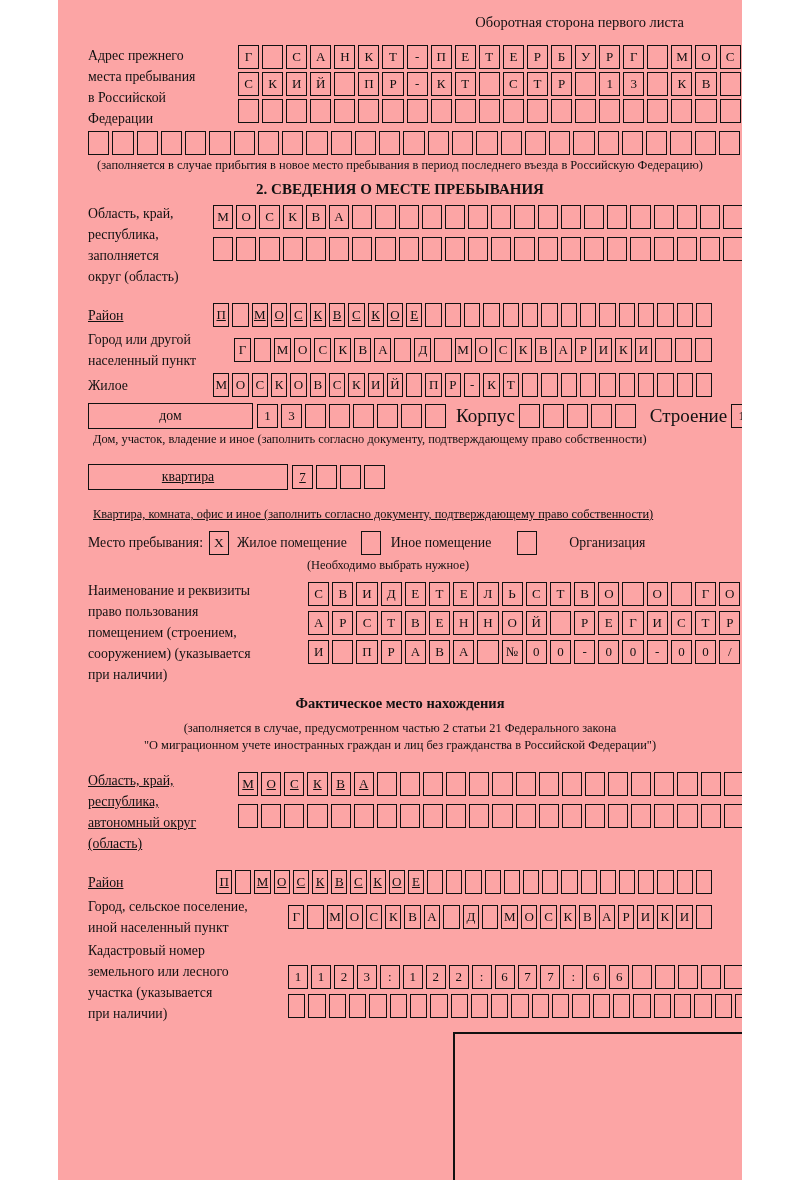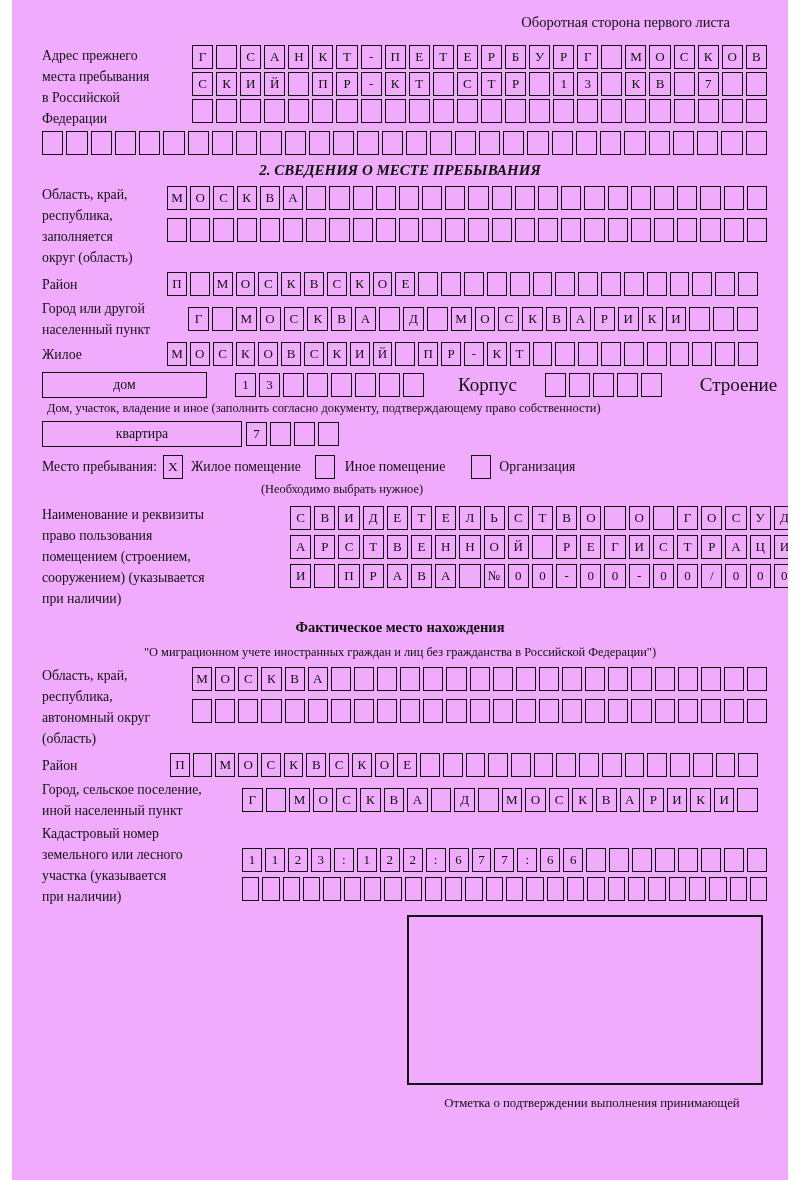--- a/index.html
+++ b/index.html
@@ -1,22 +1,22 @@
 <!DOCTYPE html>
 <html><head>
 <meta charset="utf-8">
 <style>
   html,body{margin:0;padding:0;background:#fff;}
   .page{
     position:relative;
-    width:776px;height:1180px;
+    width:684px;height:1180px;
     margin:0 auto;
     box-sizing:border-box;
     padding:14px 30px 0 30px;
-    background:#f0abfc;
+    background:#fca5a5;
     color:#111;
     font-family:"Liberation Serif","DejaVu Serif",serif;
     overflow:hidden;
   }
   .hdr-right{
     text-align:right;
     padding-right:28px;
     font-size:14.5px;
     margin-bottom:14px;
   }
@@ -36,21 +36,21 @@
     display:flex;align-items:center;justify-content:center;
     font-size:13px;
     overflow:hidden;
   }
   .cellrow.fixed .cell{flex:none;width:21px;}
   .rw575{width:575px;} .rw725{width:725px;} .rw600{width:600px;}
   .rw579{width:579px;} .rw505{width:505px;} .rw597{width:597px;}
   .rw525{width:525px;}
   .caption{font-size:12.4px;line-height:17px;}
   .center{text-align:center;}
-  .sect-title{font-weight:bold;font-size:15px;text-align:center;margin:7px 0 5px 0;font-style:italic;}
+  .sect-title{font-weight:bold;font-size:15px;text-align:center;margin:7px 0 5px 0;}
   .gap3{margin-bottom:3px;} .gap8{margin-bottom:8px;} .gap5{margin-bottom:5px;}
   .bigbox{
     box-sizing:border-box;border:1.6px solid #111;height:26px;
     display:flex;align-items:center;justify-content:center;
     font-size:13.8px;flex:none;
   }
   .inline-row{display:flex;align-items:center;gap:4px;}
   .inl-lbl{font-size:19px;white-space:nowrap;flex:none;}
   .mesto-row{display:flex;align-items:center;font-size:13.8px;margin-top:8px;}
   .cb{
@@ -62,21 +62,21 @@
   .stamp-box{
     box-sizing:border-box;
     margin:8px 0 8px 365px;
     width:356px;height:170px;
     border:2px solid #111;
   }
   .stamp-caption{
     margin-left:350px;width:400px;
     text-align:center;font-size:12.8px;line-height:21px;
   }
-  .mt2{margin-top:2px;} .mt4{margin-top:4px;} .mt6{margin-top:6px;gap:28px;}
+  .mt2{margin-top:2px;} .mt4{margin-top:16px;text-decoration:underline;} .mt6{margin-top:6px;}
 </style>
 </head>
 <body>
 
 <div class="page">
 
   <div class="hdr-right">Оборотная сторона первого листа</div>
 
   <div class="chunk">
     <div class="lbl w150">
@@ -191,20 +191,21 @@
       <div class="cell"></div>
       <div class="cell"></div>
       <div class="cell"></div>
       <div class="cell"></div>
       <div class="cell"></div>
       <div class="cell"></div>
       <div class="cell"></div>
       <div class="cell"></div>
       <div class="cell"></div>
     </div>
+  <div class="caption center mt2">(заполняется в случае прибытия в новое место пребывания в период последнего въезда в Российскую Федерацию)</div>
 
   <div class="sect-title">2. СВЕДЕНИЯ О МЕСТЕ ПРЕБЫВАНИЯ</div>
 
   <div class="chunk">
     <div class="lbl w125">
       <div>Область, край,</div>
       <div>республика,</div>
       <div>заполняется</div>
       <div>округ (область)</div>
     </div>
@@ -397,29 +398,30 @@
 
   <div class="inline-row mt4">
     <div class="bigbox" style="width:200px;">квартира</div>
     <div class="cellrow fixed">
         <div class="cell">7</div>
         <div class="cell"></div>
         <div class="cell"></div>
         <div class="cell"></div>
       </div>
   </div>
+  <div class="caption mt4" style="padding-left:5px;">Квартира, комната, офис и иное (заполнить согласно документу, подтверждающему право собственности)</div>
 
   <div class="mesto-row">
     <span>Место пребывания:</span>
     <span class="cb" style="margin-left:6px;">X</span>
     <span style="margin-left:8px;">Жилое помещение</span>
     <span class="cb" style="margin-left:14px;"></span>
     <span style="margin-left:10px;">Иное помещение</span>
     <span class="cb" style="margin-left:26px;"></span>
-    <span style="margin-left:8px;">Организация</span>
+    <span style="margin-left:32px;">Организация</span>
   </div>
   <div class="caption center mt2" style="width:600px;">(Необходимо выбрать нужное)</div>
 
   <div class="chunk mt6">
     <div class="lbl w220">
       <div>Наименование и реквизиты</div>
       <div>право пользования</div>
       <div>помещением (строением,</div>
       <div>сооружением) (указывается</div>
       <div>при наличии)</div>
@@ -491,20 +493,21 @@
           <div class="cell">0</div>
           <div class="cell">/</div>
           <div class="cell">0</div>
           <div class="cell">0</div>
           <div class="cell">0</div>
         </div>
     </div>
   </div>
 
   <div class="fact-title">Фактическое место нахождения</div>
+  <div class="caption center">(заполняется в случае, предусмотренном частью 2 статьи 21 Федерального закона</div>
   <div class="caption center">"О миграционном учете иностранных граждан и лиц без гражданства в Российской Федерации")</div>
 
   <div class="chunk mt4">
     <div class="lbl w150">
       <div>Область, край,</div>
       <div>республика,</div>
       <div>автономный округ</div>
       <div>(область)</div>
     </div>
     <div class="rowscol" style="padding-top:2px;">

